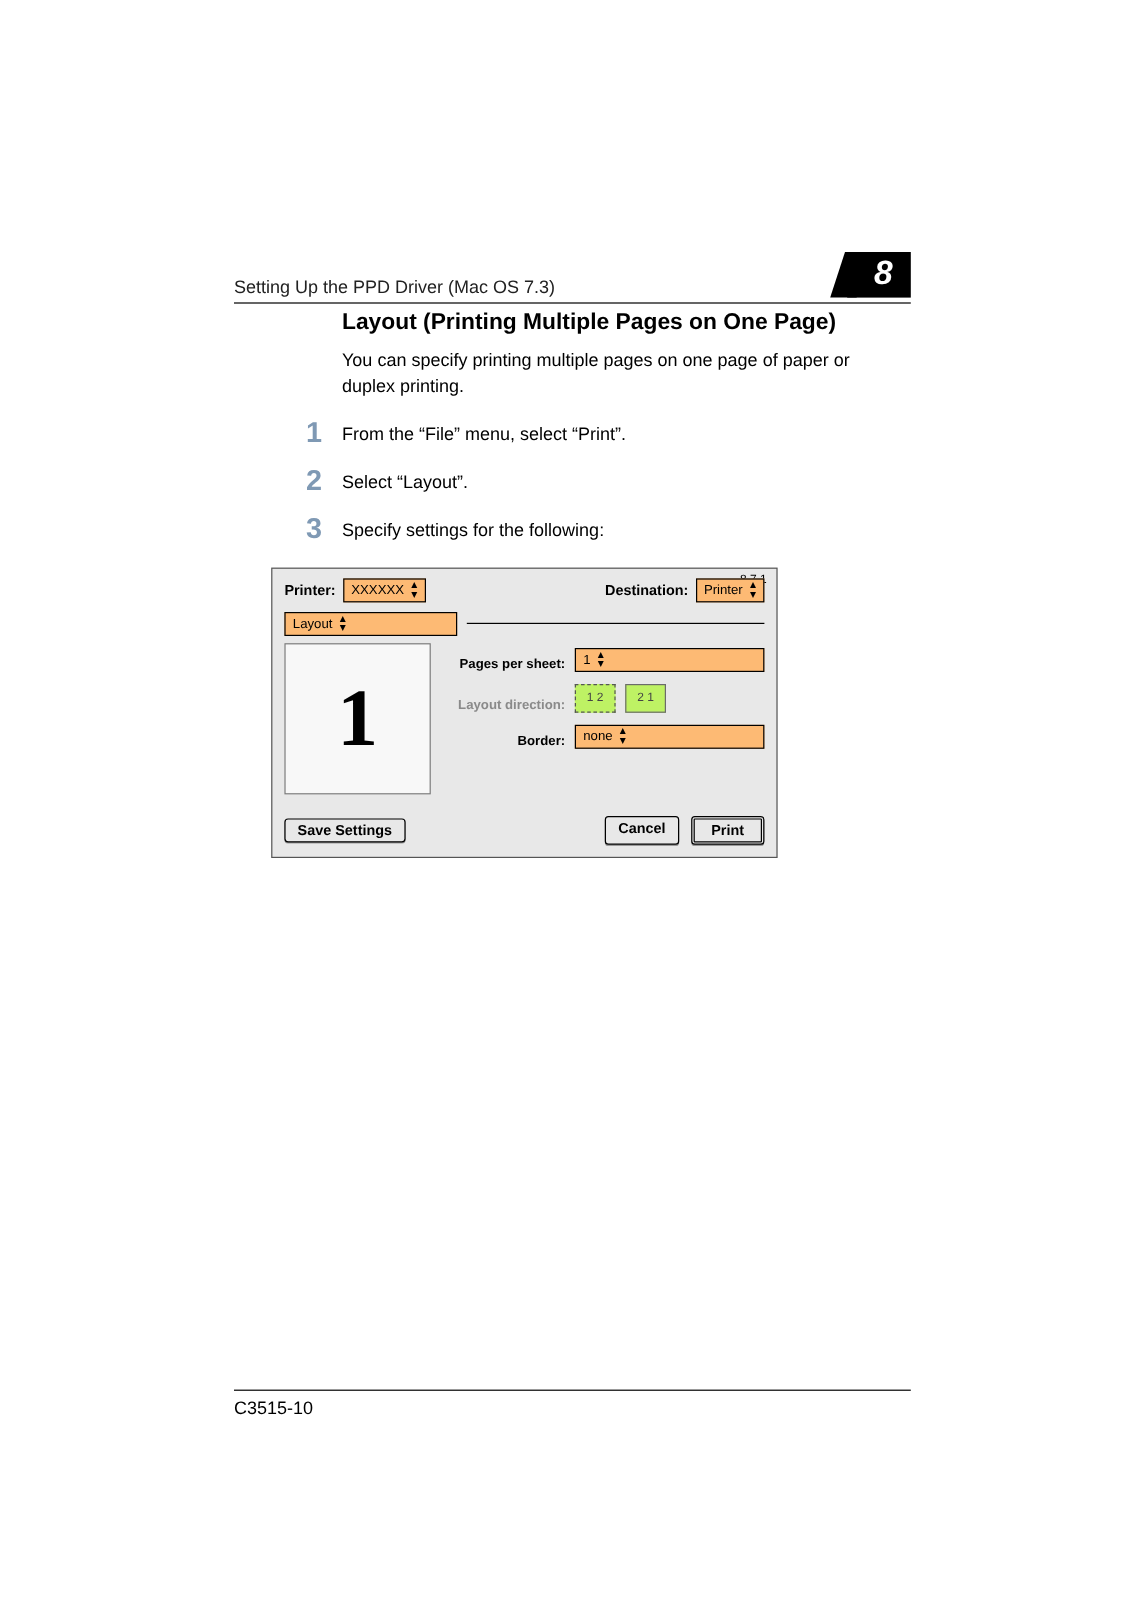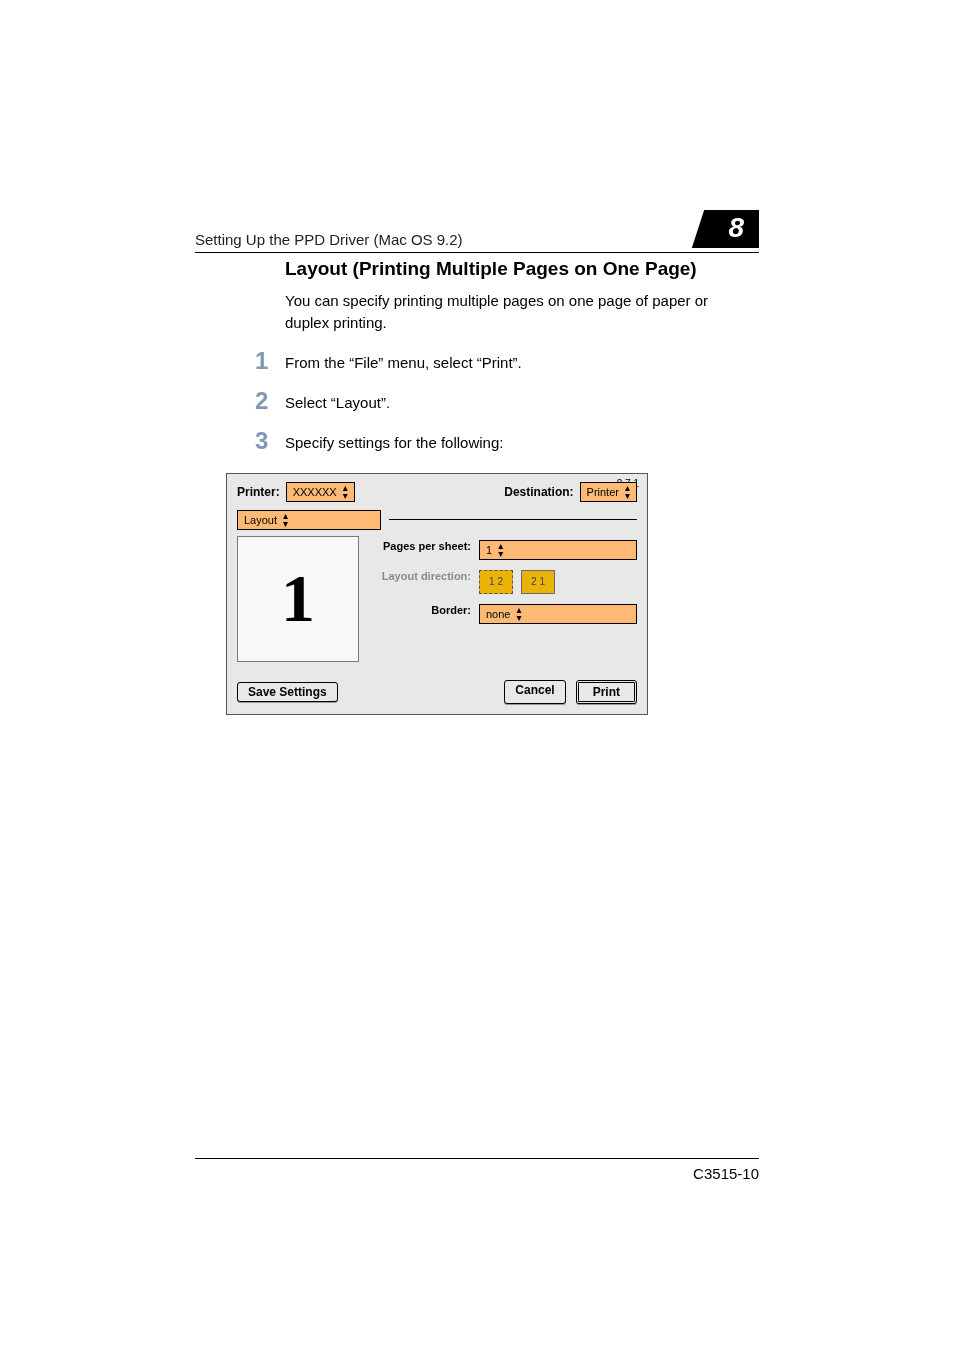--- a/index.html
+++ b/index.html
@@ -28,43 +28,43 @@
   .dlg-top-left,.dlg-top-right{display:flex;align-items:center;gap:6px;}
   .lab{font-weight:700;font-size:12px;}
   .classic-pop{display:inline-flex;align-items:center;border:1px solid #000;background:#fdba74;padding:1px 6px;font-size:11px;height:16px;position:relative;}
   .classic-pop .arrows{margin-left:6px;font-size:10px;line-height:8px;display:flex;flex-direction:column;}
   .ver{position:absolute;top:4px;right:8px;font-size:10px;color:#000;}
   .section-sep{display:flex;align-items:center;margin:8px 0 6px 0;gap:8px;}
   .section-sep .line{flex:1;height:1px;background:#000;}
   .main-row{display:flex;gap:12px;}
   .thumb{width:120px;height:124px;border:1px solid #7a7a7a;background:#f8f8f8;display:flex;align-items:center;justify-content:center;font-size:68px;font-weight:700;font-family:"Times New Roman",serif;color:#000;}
   .rows{flex:1;display:flex;flex-direction:column;gap:10px;margin-top:4px;}
-  .rrow{display:flex;align-items:flex-start;gap:8px;}
+  .rrow{display:flex;align-items:flex-end;gap:8px;}
   .rrow .rlab{width:100px;text-align:right;font-weight:700;font-size:11px;}
   .rrow .rlab.dim{color:#8a8a8a;}
   .wide-pop{flex:1;}
-  .layout-btn{width:28px;height:22px;border:1px solid #6b6b6b;background:#eab308;display:inline-flex;align-items:center;justify-content:center;font-size:10px;font-family:Arial;color:#444;letter-spacing:0;padding:0 2px;}
+  .layout-btn{width:28px;height:22px;border:1px solid #6b6b6b;background:#bef264;display:inline-flex;align-items:center;justify-content:center;font-size:10px;font-family:Arial;color:#444;letter-spacing:0;padding:0 2px;}
   .layout-btn.sel{border:1px dashed #555;}
   .dlg-bottom{display:flex;justify-content:space-between;align-items:center;margin-top:18px;}
   .mac-btn{border:1px solid #000;background:#e8e8e8;padding:2px 10px;font-weight:700;font-size:12px;border-radius:3px;box-shadow:0 1px 0 #999;}
   .mac-btn.default{border:3px double #000;padding:2px 14px;}
   .dlg-right-btns{display:flex;gap:10px;justify-content:space-between;}
   
   .footer{position:absolute;left:195px;right:195px;bottom:168px;}
   .footer hr{border:none;border-top:1px solid #000;margin:0 0 6px 0;}
-  .footer-row{display:flex;justify-content:flex-end;font-size:15px;}
+  .footer-row{display:flex;justify-content:flex-start;font-size:15px;}
 </style>
 </head>
 <body>
 
 <div class="page">
 
   <div class="run-head">
     <div class="run-head-row">
-      <div class="run-head-title">Setting Up the PPD Driver (Mac OS 9.2)</div>
+      <div class="run-head-title">Setting Up the PPD Driver (Mac OS 7.3)</div>
       <div class="chapter-badge">8</div>
     </div>
     <hr>
   </div>
 
   <div class="content">
     <div class="section-heading">Layout (Printing Multiple Pages on One Page)</div>
     <div class="para">You can specify printing multiple pages on one page of paper or duplex printing.</div>
 
     <div class="steps">

